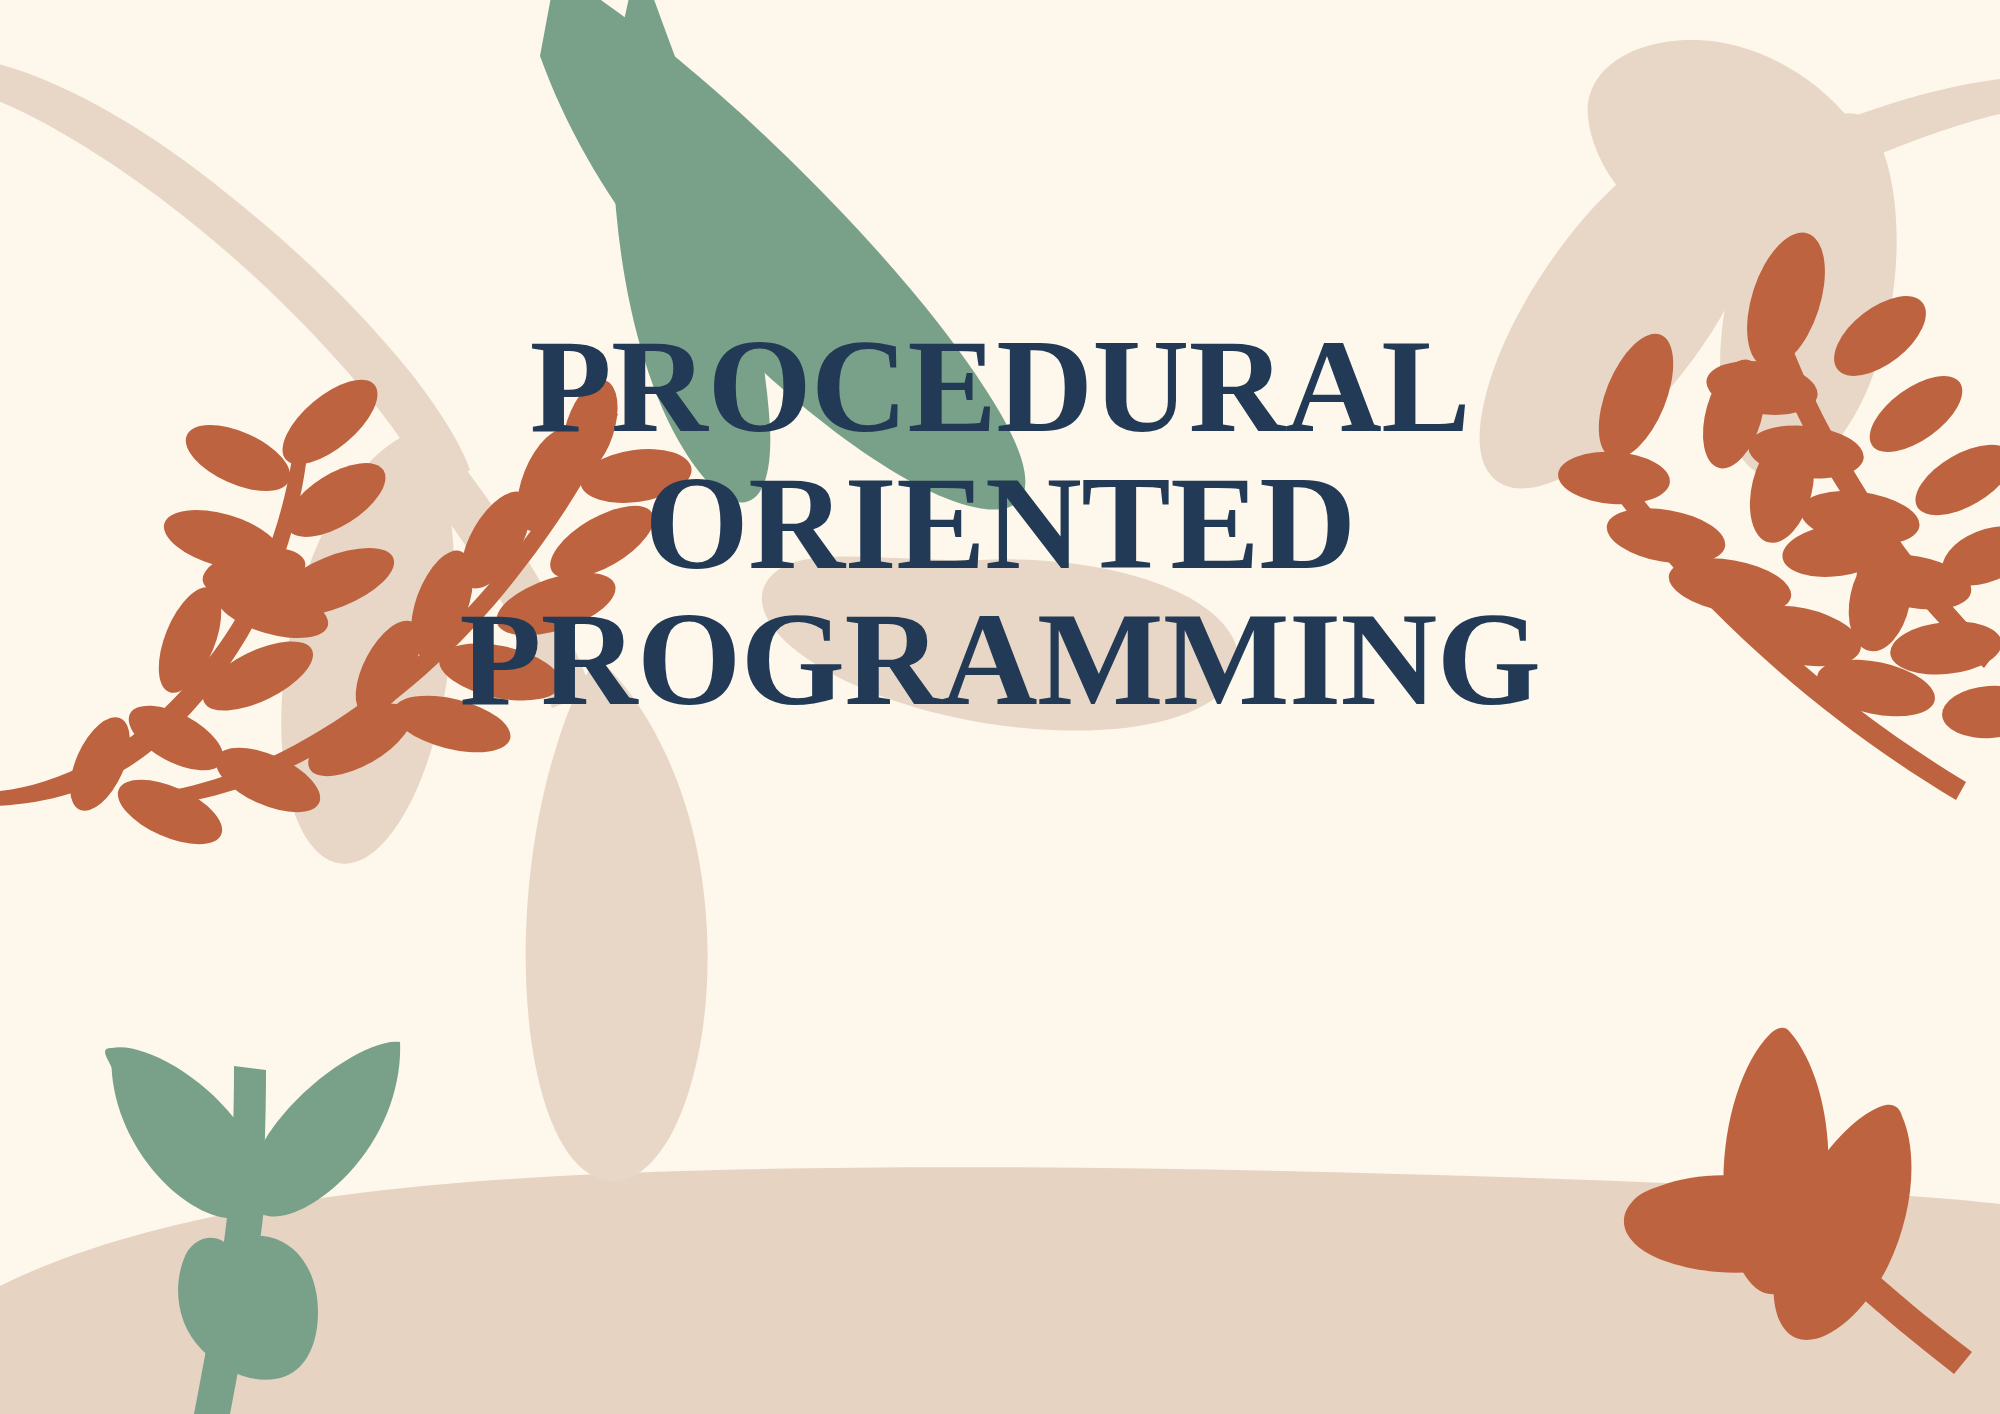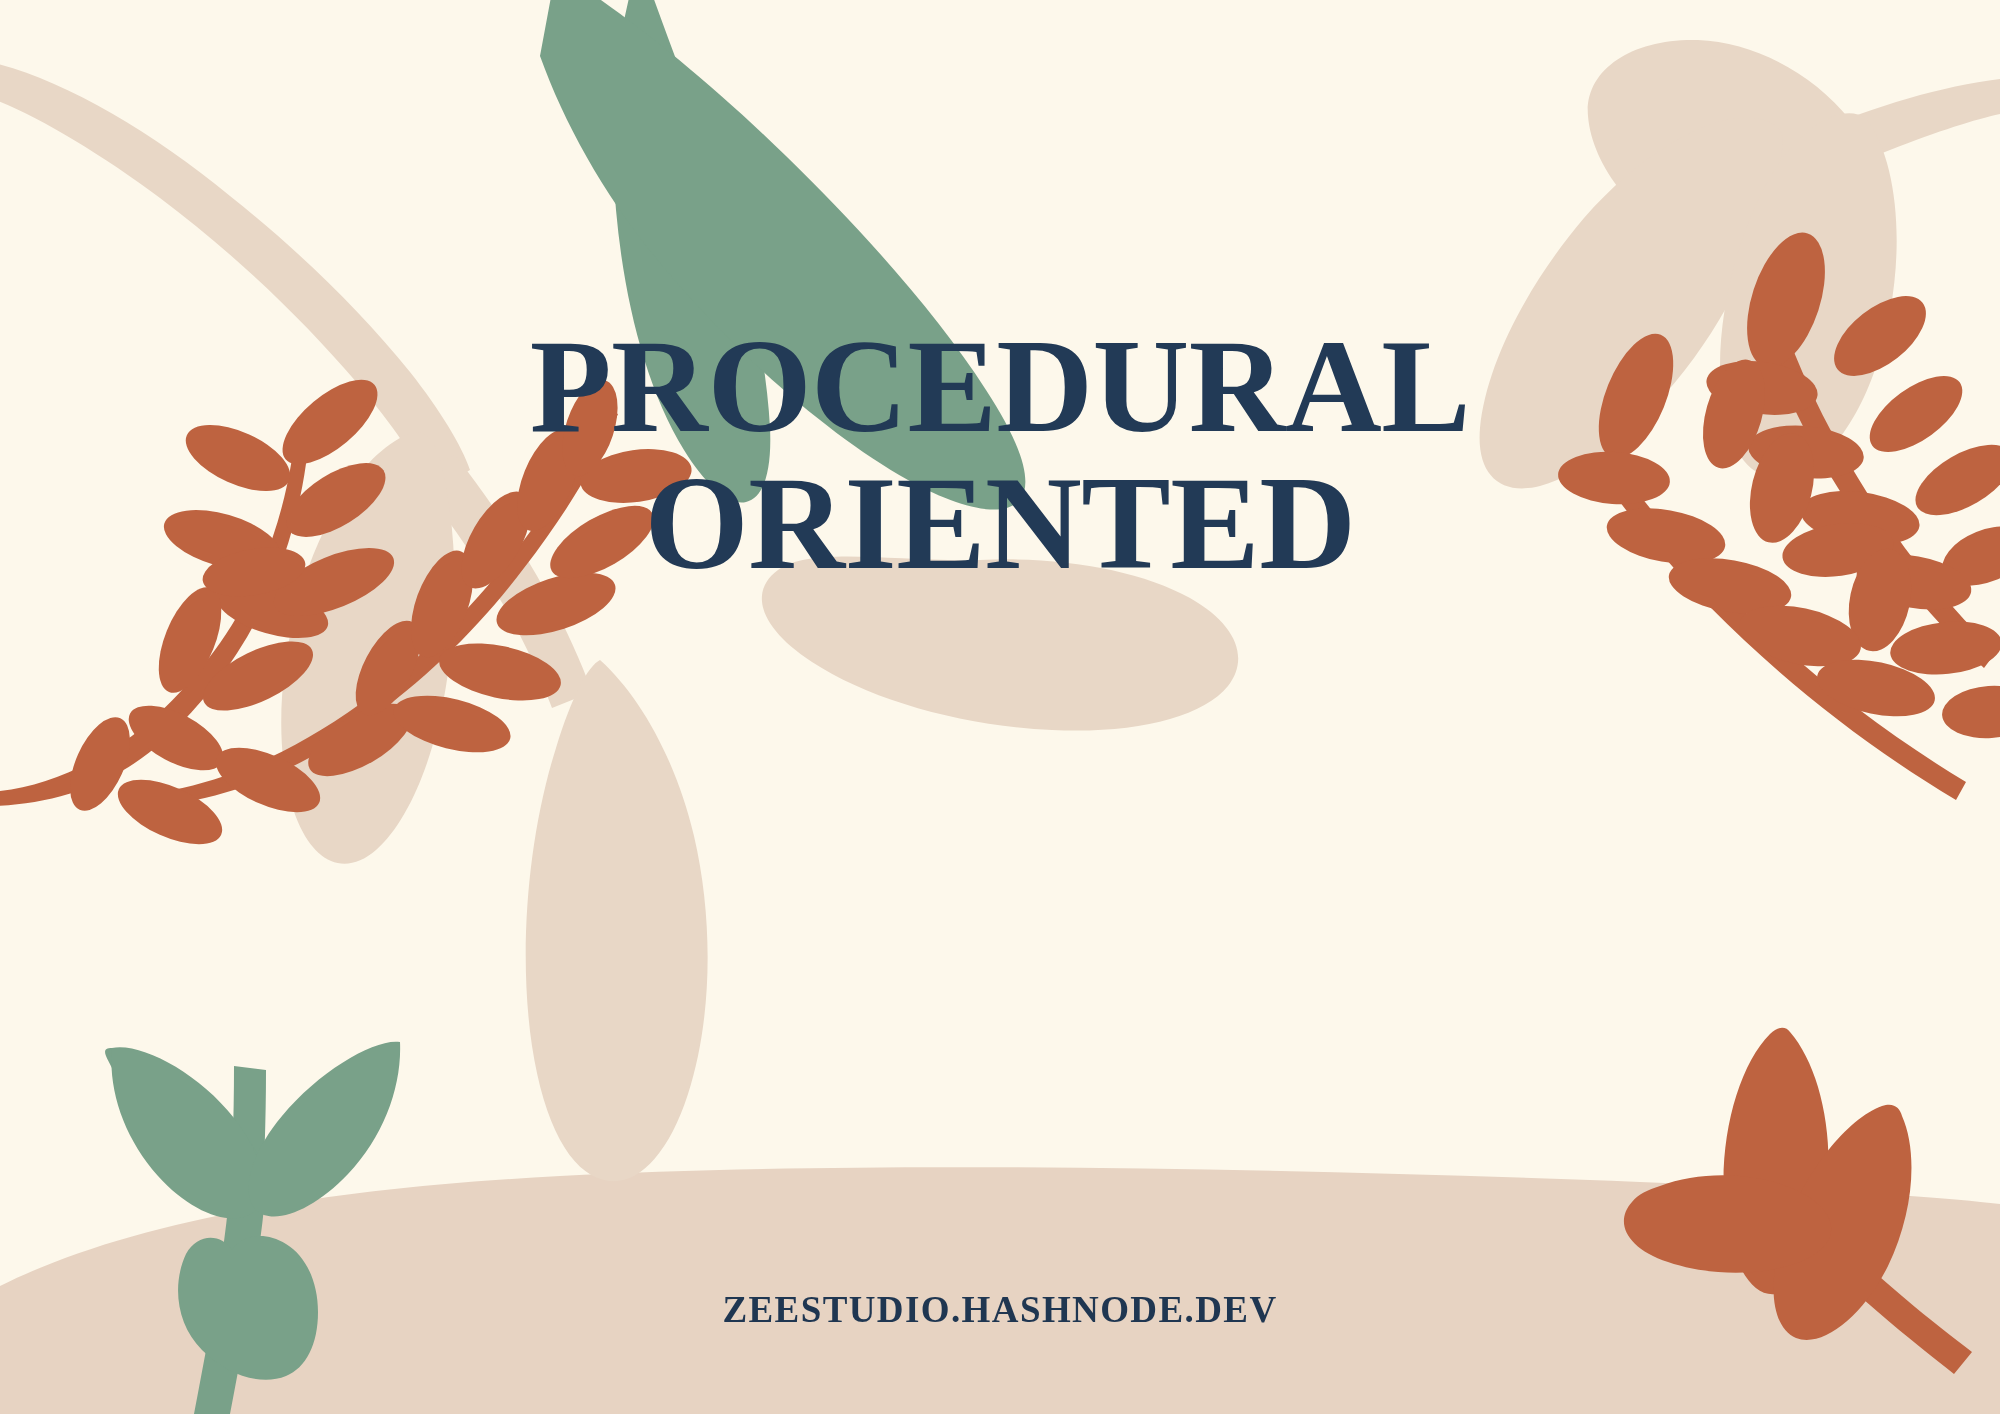--- a/index.html
+++ b/index.html
@@ -234,18 +234,18 @@
                C1778,1276 1714,1278 1668,1262 C1626,1248 1614,1222 1632,1202
                C1638,1194 1648,1190 1660,1186 Z"></path>
     </g>
 
   </svg>
 
   <div id="content">
     <div class="title-block">
       <span class="title-line">PROCEDURAL</span>
       <span class="title-line">ORIENTED</span>
+      <span class="title-line">PROGRAMMING</span>
     </div>
 
-    <div class="footer-text">ZEESTUDIO.HASHNODE.DEV</div>
   </div>
 
 </div>
 
 </body></html>

